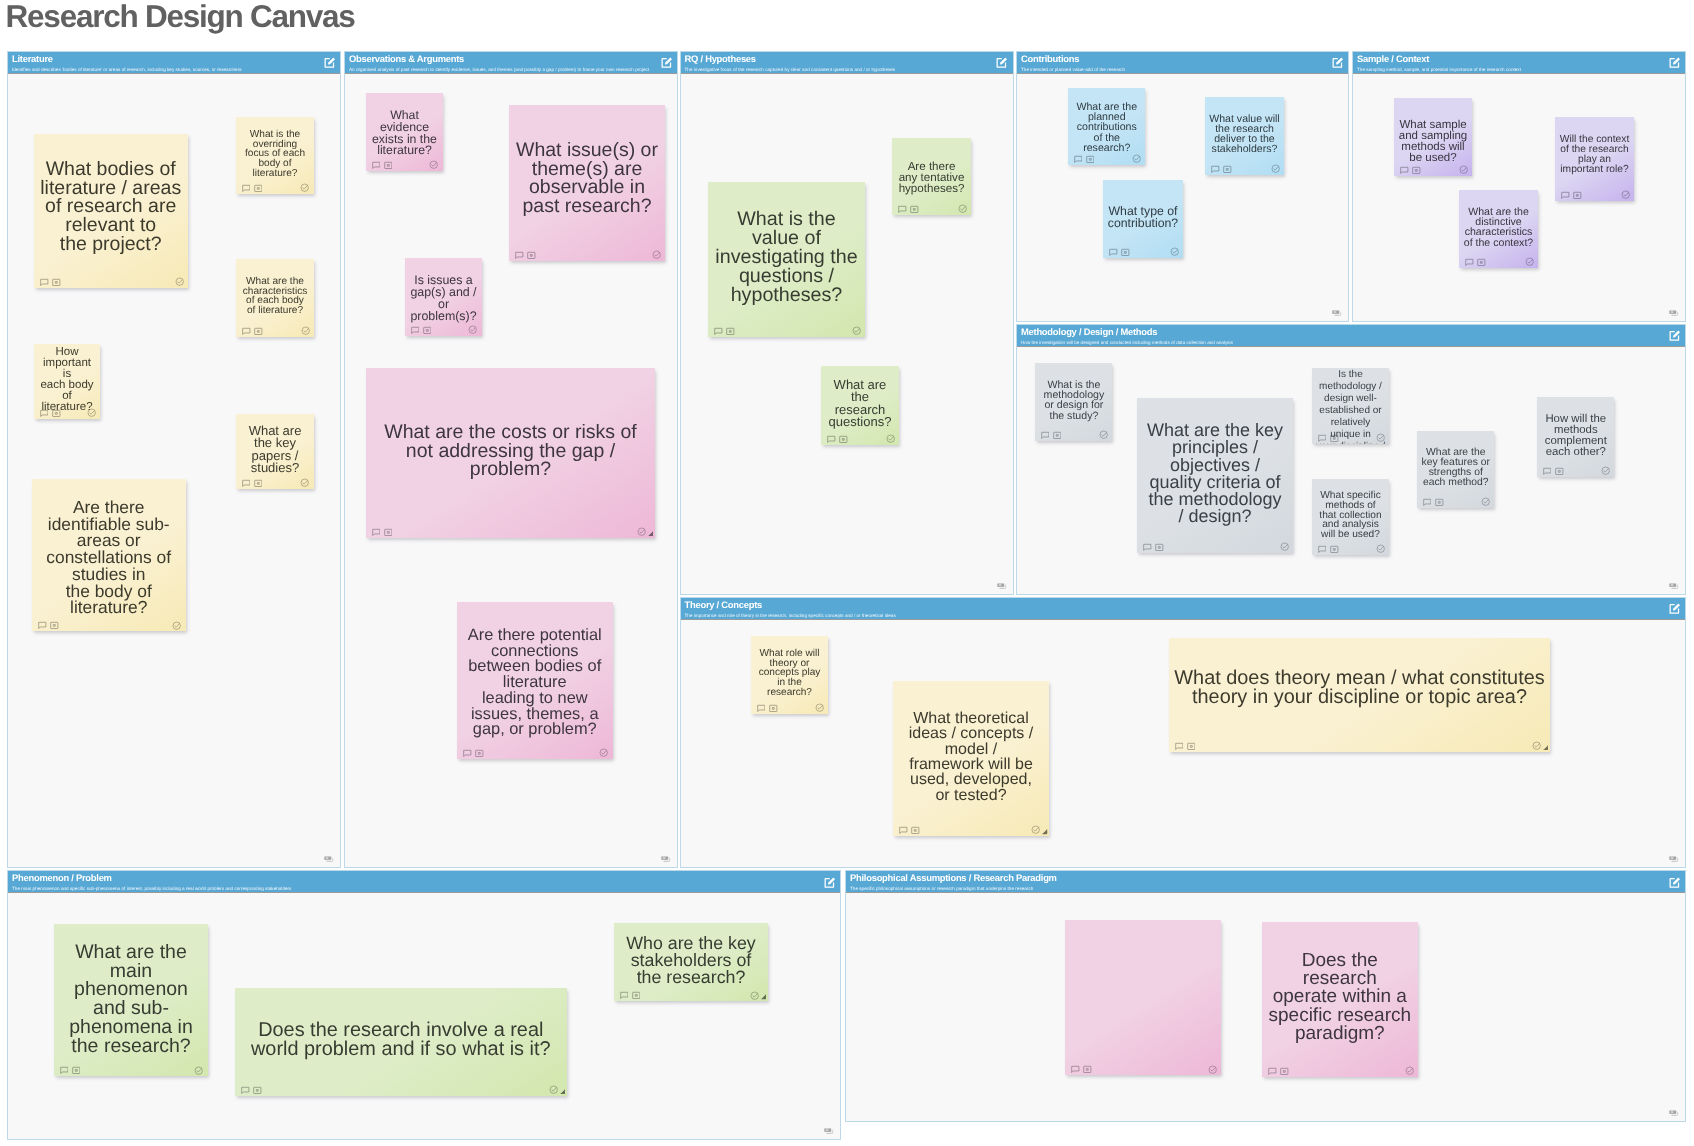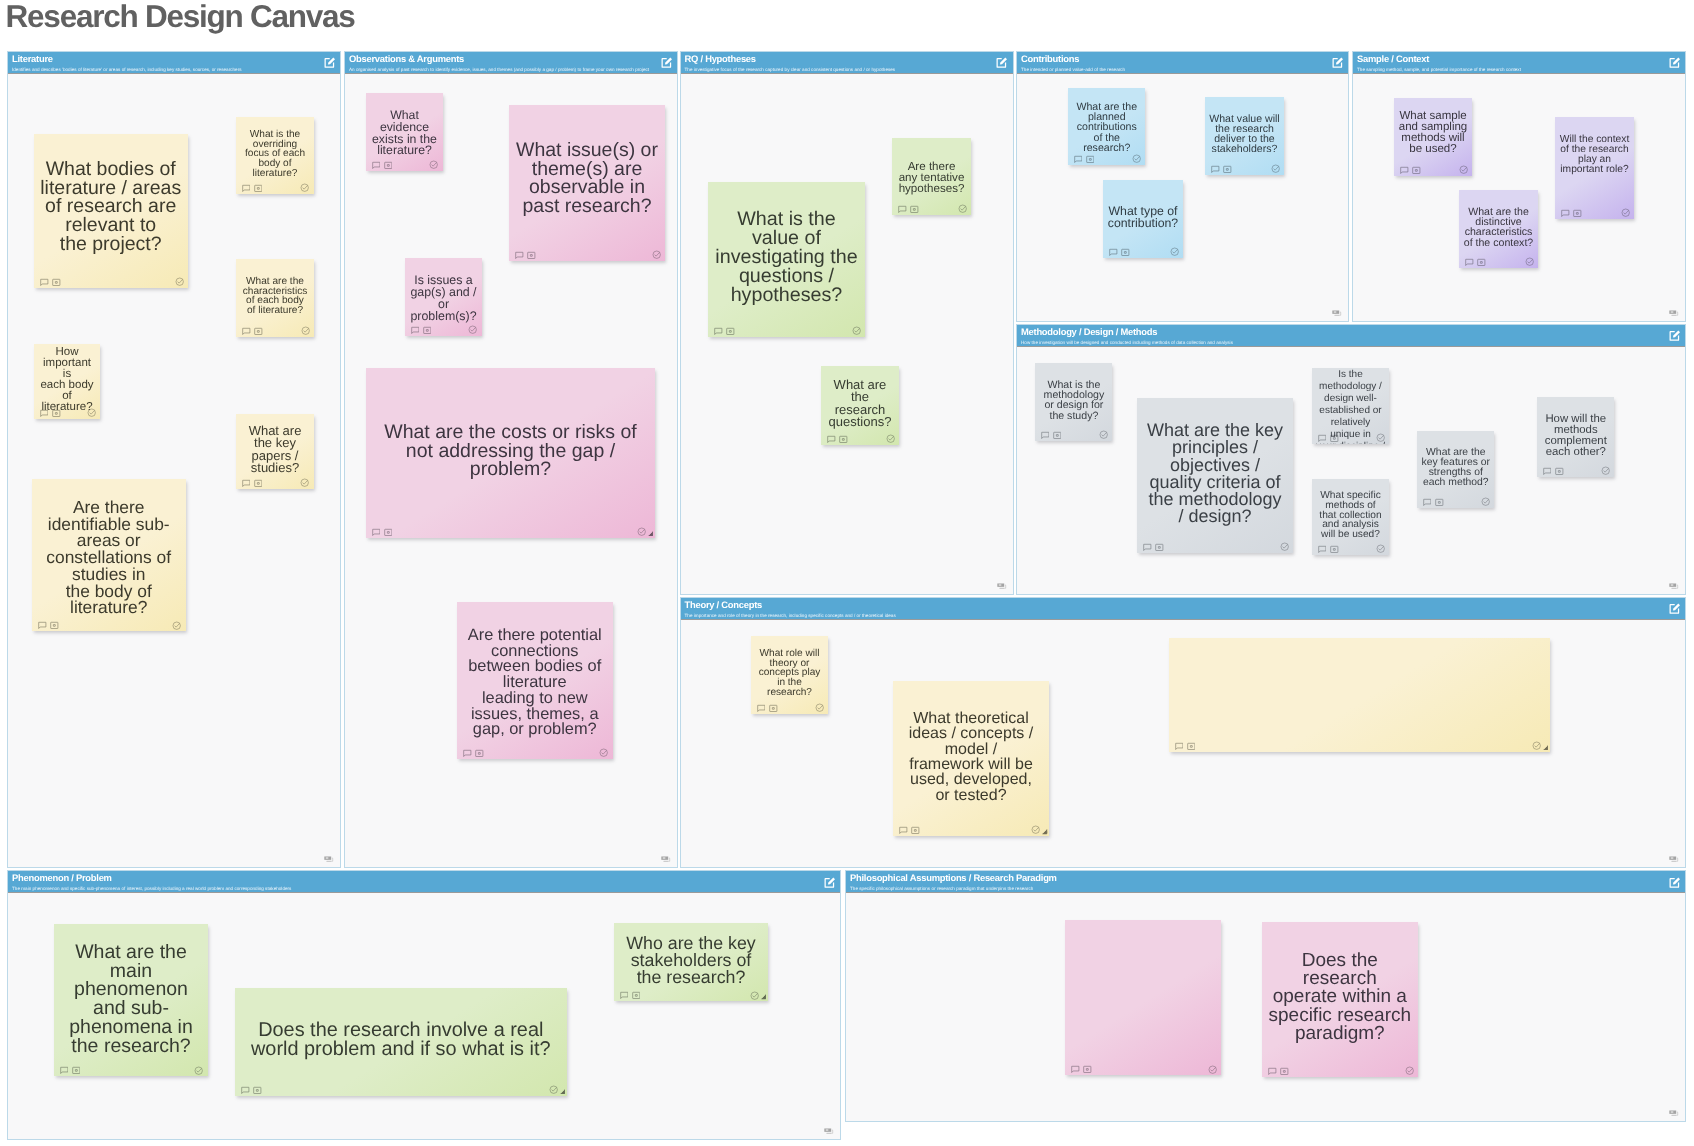--- a/index.html
+++ b/index.html
@@ -505,39 +505,39 @@
             <rect x="1.3" y="1.4" width="13.4" height="11.6" rx="0.8"></rect>
             <rect x="6.2" y="5.6" width="3.6" height="3.2" rx="0.3"></rect>
           </svg></span>
       <span class="ico" style="right:3.8px;bottom:1.3px;width:9.4px;height:9.4px"><svg viewBox="0 0 18 18" width="100%" height="100%" fill="none" stroke="currentColor" stroke-width="1.1">
             <circle cx="9" cy="9" r="7.1"></circle>
             <path d="M5.4 9.3 L7.9 11.8 L13.8 5.4" stroke-linecap="round" stroke-linejoin="round"></path>
           </svg></span>
     </div>
   </div>
   <div class="note" style="left:1394px;top:98px;width:78px;height:78px;background:linear-gradient(148deg,#dcd6f2 0%,#dcd6f2 52%,#c2aeed 106%);color:#38353f">
-    <div class="note-text" style="top:13px;height:44.24px;font-size:11.52px;line-height:11.06px">What sample
+    <div class="note-text" style="top:22px;height:44.24px;font-size:11.52px;line-height:11.06px">What sample
 and sampling
 methods will
 be used?</div>
     <div class="note-foot">
       <span class="ico" style="left:6px;bottom:1.3px;width:8.6px;height:8.6px"><svg viewBox="0 0 16 14" width="100%" height="100%" fill="none" stroke="currentColor" stroke-width="1.25" stroke-linejoin="round">
             <path d="M1.3 1.4 H14.7 V10.1 H4.0 L1.3 13.0 Z"></path>
           </svg></span>
       <span class="ico" style="left:18.2px;bottom:1.3px;width:8.6px;height:8.6px"><svg viewBox="0 0 16 14" width="100%" height="100%" fill="none" stroke="currentColor" stroke-width="1.25">
             <rect x="1.3" y="1.4" width="13.4" height="11.6" rx="0.8"></rect>
             <rect x="6.2" y="5.6" width="3.6" height="3.2" rx="0.3"></rect>
           </svg></span>
       <span class="ico" style="right:3.8px;bottom:1.3px;width:9.4px;height:9.4px"><svg viewBox="0 0 18 18" width="100%" height="100%" fill="none" stroke="currentColor" stroke-width="1.1">
             <circle cx="9" cy="9" r="7.1"></circle>
             <path d="M5.4 9.3 L7.9 11.8 L13.8 5.4" stroke-linecap="round" stroke-linejoin="round"></path>
           </svg></span>
     </div>
   </div>
-  <div class="note" style="left:1555px;top:117px;width:79px;height:102px;background:linear-gradient(148deg,#dcd6f2 0%,#dcd6f2 52%,#c2aeed 106%);color:#38353f">
+  <div class="note" style="left:1555px;top:117px;width:79px;height:84px;background:linear-gradient(148deg,#dcd6f2 0%,#dcd6f2 52%,#c2aeed 106%);color:#38353f">
     <div class="note-text" style="top:18.22px;height:39.36px;font-size:10.25px;line-height:9.84px">Will the context
 of the research
 play an
 important role?</div>
     <div class="note-foot">
       <span class="ico" style="left:6px;bottom:1.3px;width:8.6px;height:8.6px"><svg viewBox="0 0 16 14" width="100%" height="100%" fill="none" stroke="currentColor" stroke-width="1.25" stroke-linejoin="round">
             <path d="M1.3 1.4 H14.7 V10.1 H4.0 L1.3 13.0 Z"></path>
           </svg></span>
       <span class="ico" style="left:18.2px;bottom:1.3px;width:8.6px;height:8.6px"><svg viewBox="0 0 16 14" width="100%" height="100%" fill="none" stroke="currentColor" stroke-width="1.25">
             <rect x="1.3" y="1.4" width="13.4" height="11.6" rx="0.8"></rect>
@@ -727,20 +727,22 @@
             <path d="M5.4 9.3 L7.9 11.8 L13.8 5.4" stroke-linecap="round" stroke-linejoin="round"></path>
           </svg></span>
       <span class="ico" style="right:1.5px;bottom:1.5px;width:5.5px;height:5.5px"><svg viewBox="0 0 10 10" width="100%" height="100%" stroke="currentColor" stroke-width="1" stroke-linecap="round">
             <path d="M9 1 L9 9 L1 9"></path>
             <path d="M9 4.2 L4.2 9"></path>
             <path d="M9 6.6 L6.6 9"></path>
           </svg></span>
     </div>
   </div>
   <div class="note" style="left:1168.5px;top:637.5px;width:381px;height:114px;background:linear-gradient(148deg,#faf1d3 0%,#faf1d3 52%,#f6e9b2 106%);color:#3c3a2c">
+    <div class="note-text" style="top:31.6px;height:38.2px;font-size:19.9px;line-height:19.1px">What does theory mean / what constitutes
+theory in your discipline or topic area?</div>
     <div class="note-foot">
       <span class="ico" style="left:6px;bottom:1.3px;width:8.6px;height:8.6px"><svg viewBox="0 0 16 14" width="100%" height="100%" fill="none" stroke="currentColor" stroke-width="1.25" stroke-linejoin="round">
             <path d="M1.3 1.4 H14.7 V10.1 H4.0 L1.3 13.0 Z"></path>
           </svg></span>
       <span class="ico" style="left:18.2px;bottom:1.3px;width:8.6px;height:8.6px"><svg viewBox="0 0 16 14" width="100%" height="100%" fill="none" stroke="currentColor" stroke-width="1.25">
             <rect x="1.3" y="1.4" width="13.4" height="11.6" rx="0.8"></rect>
             <rect x="6.2" y="5.6" width="3.6" height="3.2" rx="0.3"></rect>
           </svg></span>
       <span class="ico" style="right:8.5px;bottom:1.3px;width:9.4px;height:9.4px"><svg viewBox="0 0 18 18" width="100%" height="100%" fill="none" stroke="currentColor" stroke-width="1.1">
             <circle cx="9" cy="9" r="7.1"></circle>

